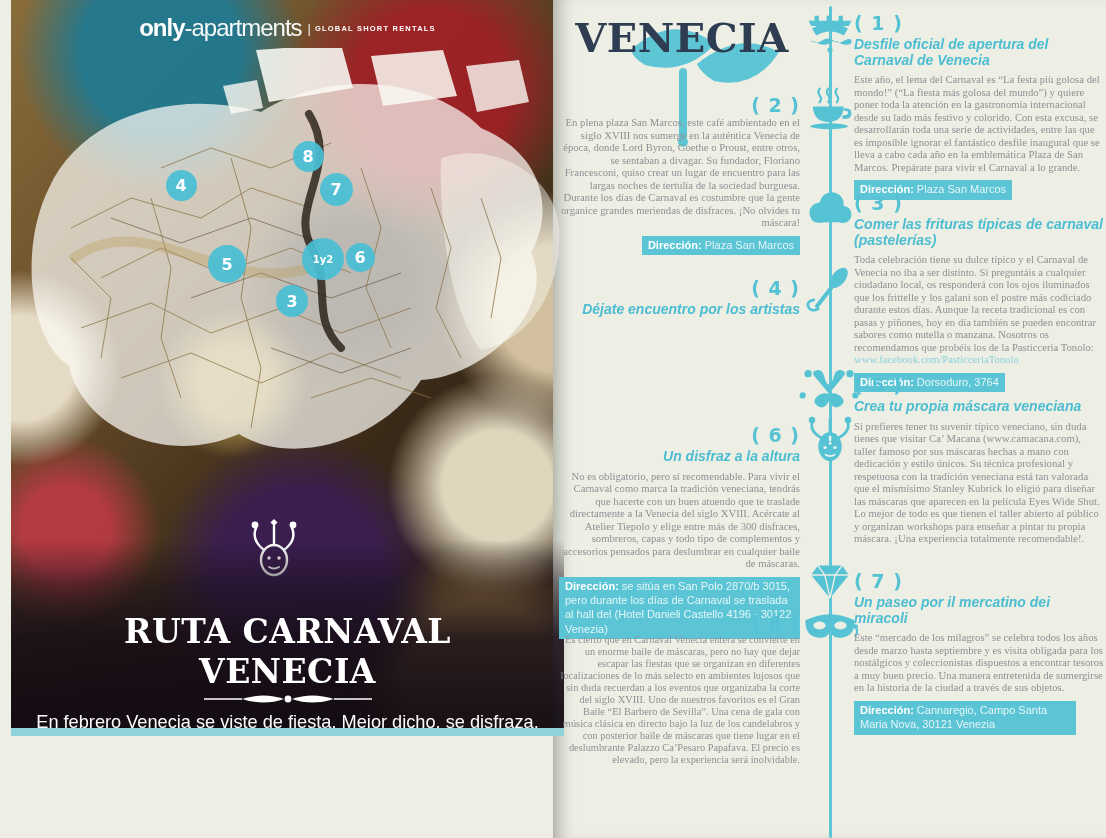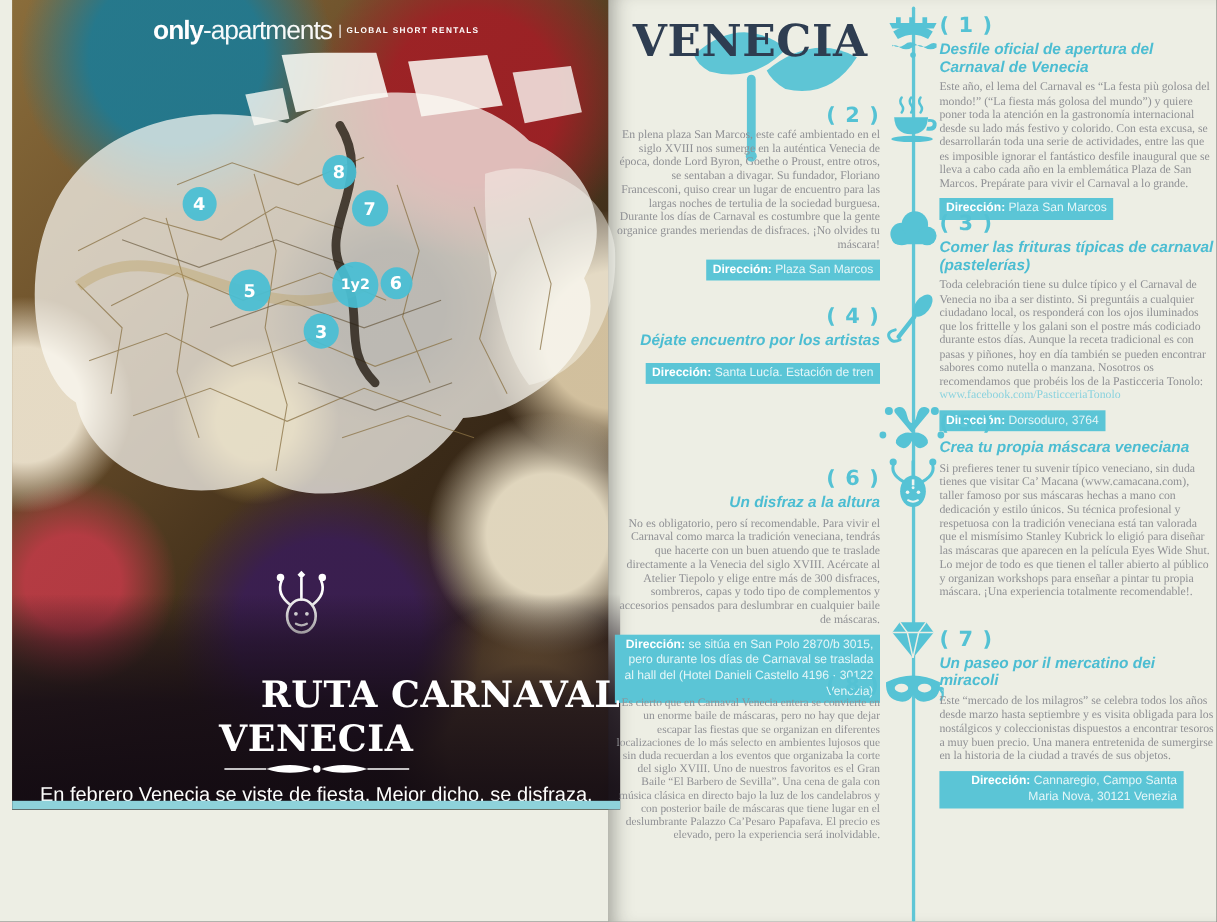--- a/index.html
+++ b/index.html
@@ -28,21 +28,21 @@
   #map-svg{position:absolute;left:0;top:48px;z-index:1;}
   .marker{position:absolute;border-radius:50%;background:rgba(72,190,212,.93);color:#fff;
           display:flex;align-items:center;justify-content:center;font-weight:700;z-index:2;
           font-size:16px;font-family:"DejaVu Sans",sans-serif;}
   #photo-jester{position:absolute;left:232px;top:518px;z-index:2;}
   #dark-overlay{position:absolute;left:0;top:540px;width:553px;height:290px;z-index:3;
     background:linear-gradient(180deg,rgba(24,14,24,0) 0%,rgba(24,14,24,.5) 15%,
                rgba(22,13,22,.88) 34%,rgba(19,11,19,.95) 60%,rgba(17,10,17,.97) 100%);}
   .ruta-line{position:absolute;left:0;width:100%;text-align:center;color:#fff;z-index:4;
              font-family:"DejaVu Serif",serif;font-weight:700;font-size:33px;letter-spacing:.5px;}
-  #ruta-line1{top:612px;text-align:right;} #ruta-line2{top:652px;}
+  #ruta-line1{top:612px;} #ruta-line2{top:652px;}
   #title-divider{position:absolute;top:692px;left:0;width:100%;text-align:center;z-index:4;}
   .intro{position:absolute;left:22px;right:22px;text-align:center;color:#fdfdfc;z-index:4;
          font-size:18.2px;line-height:1.42;font-weight:400;}
   #intro1{top:710px;} #intro2{top:786px;}
   #bottom-bar{position:absolute;left:0;bottom:0;width:553px;height:8px;background:#8ed2da;z-index:5;}
 
   
   #right-panel{position:absolute;left:553px;top:0;width:553px;height:838px;background:#edeee4;
                box-shadow:inset 16px 0 18px -12px rgba(40,40,35,.4);}
   #timeline{position:absolute;left:276px;top:6px;width:3px;height:832px;background:#5fc6d6;border-radius:2px;}
@@ -54,21 +54,21 @@
                  font-size:40px;color:#2e3d51;letter-spacing:.5px;}
   .sec{position:absolute;z-index:3;}
   .sec-mid{left:6px;width:241px;text-align:right;}
   .sec-right{left:301px;width:250px;text-align:left;}
   .num{color:#54c2d4;font-weight:700;font-size:19px;letter-spacing:1px;font-family:"DejaVu Sans",sans-serif;}
   .heading{color:#4cbdd2;font-family:Liberation Sans, sans-serif;font-style:italic;font-weight:700;
            font-size:14px;line-height:1.12;margin:3px 0 5px;}
   .body{color:#8f9094;font-size:10.7px;line-height:1.17;font-family:Liberation Serif, serif;}
   .sec .link{color:#8ad2de;font-size:10.7px;line-height:1.17;word-break:break-all;display:inline;}
   .badge{display:inline-block;background:#5bc5d6;color:#e4f6f8;font-size:11px;line-height:1.3;
-         padding:2px 6px 3px;margin-top:7px;text-align:right;}
+         padding:2px 6px 3px;margin-top:7px;text-align:left;}
   .badge b{color:#fff;}
   #s1{top:12px;} #s3{top:192px;} #s5{top:374px;} #s7{top:570px;}
   #s2{top:94px;} #s4{top:277px;} #s6{top:424px;} #s8{top:612px;}
   #s8 .body{font-size:10.4px;line-height:1.15;}
 </style>
 </head>
 <body>
 
 <div id="stage">
 
@@ -106,21 +106,21 @@
       </g>
       <path d="M298 66 C330 118 278 158 300 198 C322 238 298 268 330 300" stroke="#241c12" stroke-width="8" fill="none" opacity=".8" stroke-linecap="round"></path>
       <path d="M60 212 C140 152 220 262 320 212" stroke="#b89a55" stroke-width="10" fill="none" opacity=".35"></path>
     </svg>
 
     <div id="map-markers">
         <div class="marker" style="left: 154.5px; top: 169.5px; height: 31px; width: 31px;">4</div>
         <div class="marker" style="left: 281.5px; top: 140.5px; height: 31px; width: 31px;">8</div>
         <div class="marker" style="left: 308.5px; top: 172.5px; height: 33px; width: 33px;">7</div>
         <div class="marker" style="left: 197px; top: 245px; height: 38px; width: 38px;">5</div>
-        <div class="marker" style="left: 291px; top: 238px; height: 42px; width: 42px; font-size: 13px; text-align: right;">1y2</div>
+        <div class="marker" style="left: 291px; top: 238px; height: 42px; width: 42px; font-size: 10px; text-align: right;">1y2</div>
         <div class="marker" style="left: 334.5px; top: 242.5px; height: 29px; width: 29px;">6</div>
         <div class="marker" style="left: 265px; top: 285px; height: 32px; width: 32px;">3</div>
       </div>
 
     <svg id="photo-jester" width="62" height="68" viewBox="0 0 62 68">
       <g stroke="#fff" stroke-width="2.4" fill="none" stroke-linecap="round">
         <ellipse cx="31" cy="42" rx="13" ry="15"></ellipse>
         <path d="M21 32 Q8 22 13 10"></path>
         <path d="M41 32 Q54 22 49 10"></path>
         <path d="M31 27 L31 8"></path>
@@ -270,21 +270,20 @@
     <div id="s3" class="sec sec-right">
       <div class="num">( 3 )</div>
       <div class="heading">Comer las frituras típicas de carnaval (pastelerías)</div>
       <div class="body"><span>Toda celebración tiene su dulce típico y el Carnaval de Venecia no iba a ser distinto. Si preguntáis a cualquier ciudadano local, os responderá con los ojos iluminados que los frittelle y los galani son el postre más codiciado durante estos días. Aunque la receta tradicional es con pasas y piñones, hoy en día también se pueden encontrar sabores como nutella o manzana. Nosotros os recomendamos que probéis los de la Pasticceria Tonolo: </span><span class="link">www.facebook.com/PasticceriaTonolo</span></div>
       <span class="badge"><b>Dirección:</b> <span>Dorsoduro, 3764</span></span>
     </div>
 
     <div id="s4" class="sec sec-mid">
       <div class="num">( 4 )</div>
       <div class="heading">Déjate encuentro por los artistas</div>
-      <span class="badge"><b>Dirección:</b> <span>Santa Lucía. Estación de tren</span></span>
     </div>
 
     <div id="s5" class="sec sec-right">
       <div class="num">( 5 )</div>
       <div class="heading">Crea tu propia máscara veneciana</div>
       <div class="body">Si prefieres tener tu suvenir típico veneciano, sin duda tienes que visitar Ca’ Macana (www.camacana.com), taller famoso por sus máscaras hechas a mano con dedicación y estilo únicos. Su técnica profesional y respetuosa con la tradición veneciana está tan valorada que el mismísimo Stanley Kubrick lo eligió para diseñar las máscaras que aparecen en la película Eyes Wide Shut. Lo mejor de todo es que tienen el taller abierto al público y organizan workshops para enseñar a pintar tu propia máscara. ¡Una experiencia totalmente recomendable!.</div>
     </div>
 
     <div id="s6" class="sec sec-mid">
       <div class="num">( 6 )</div>

